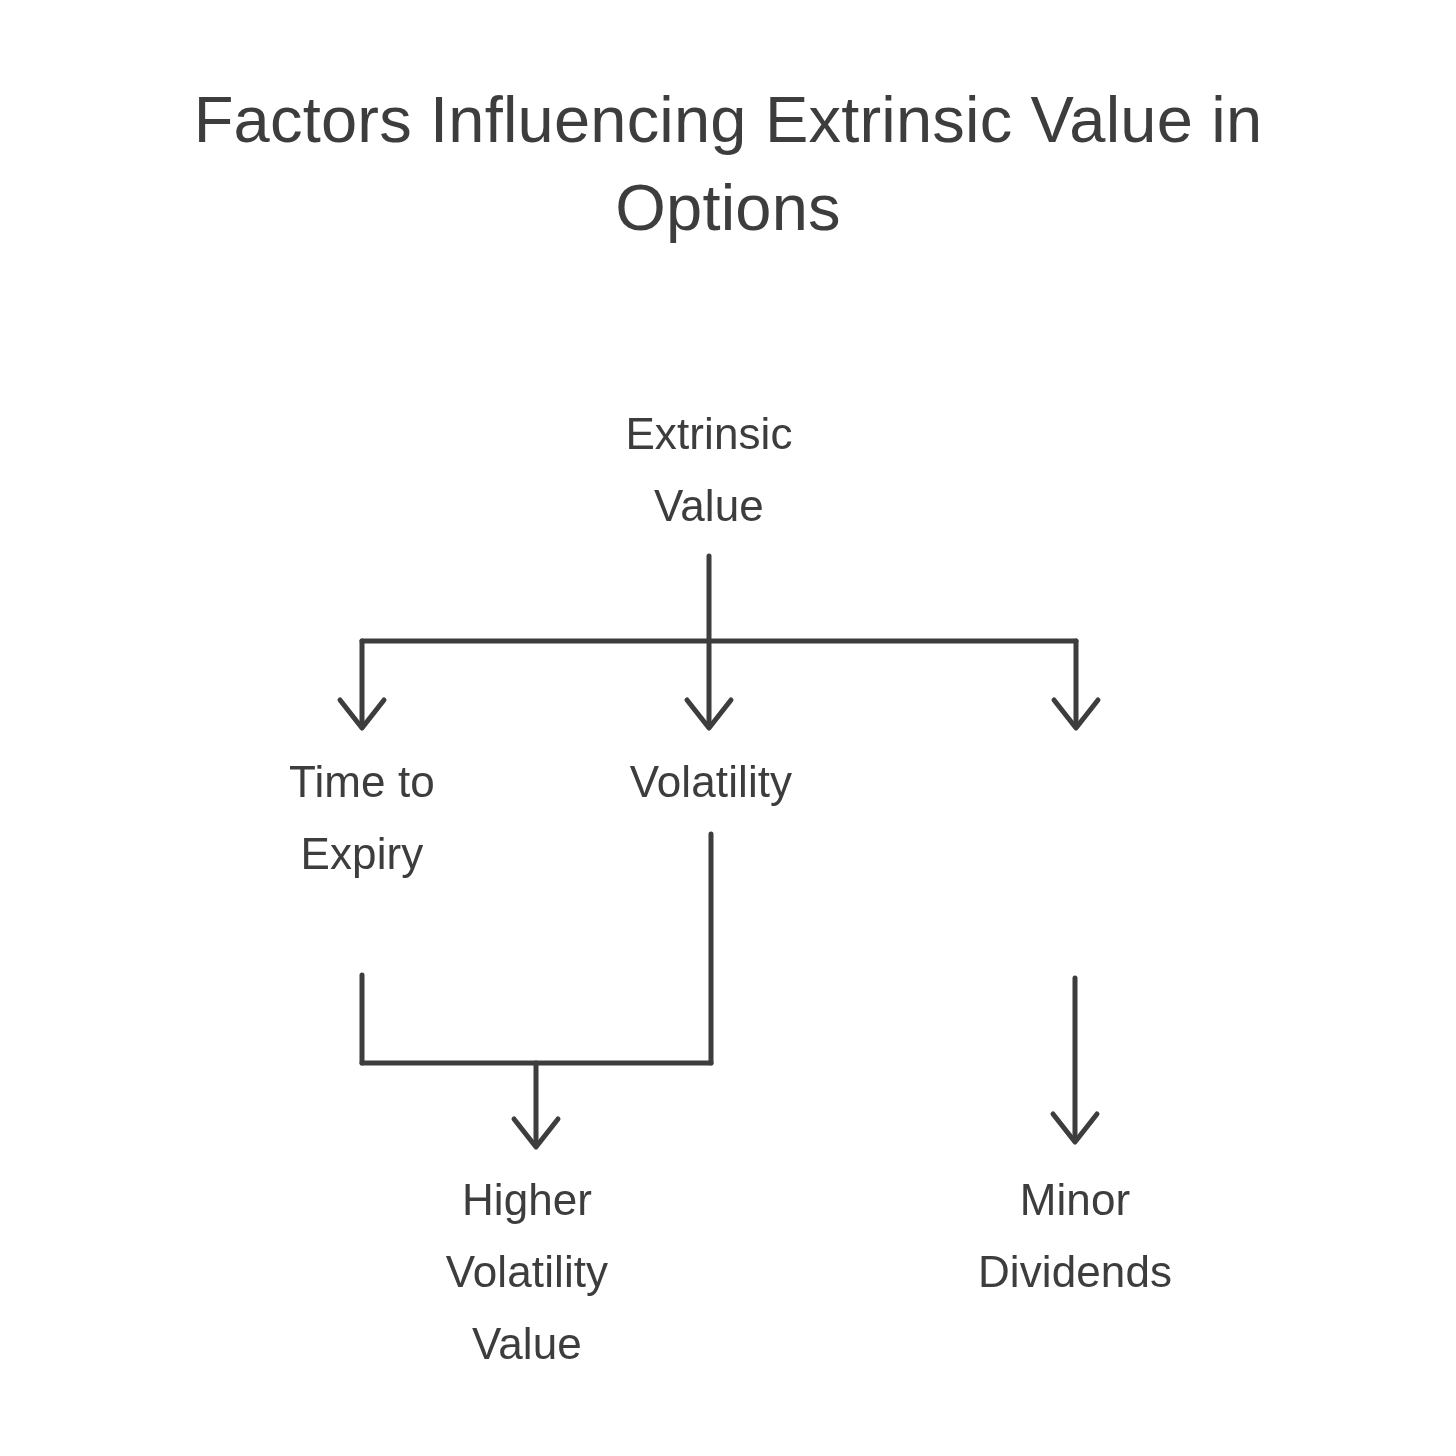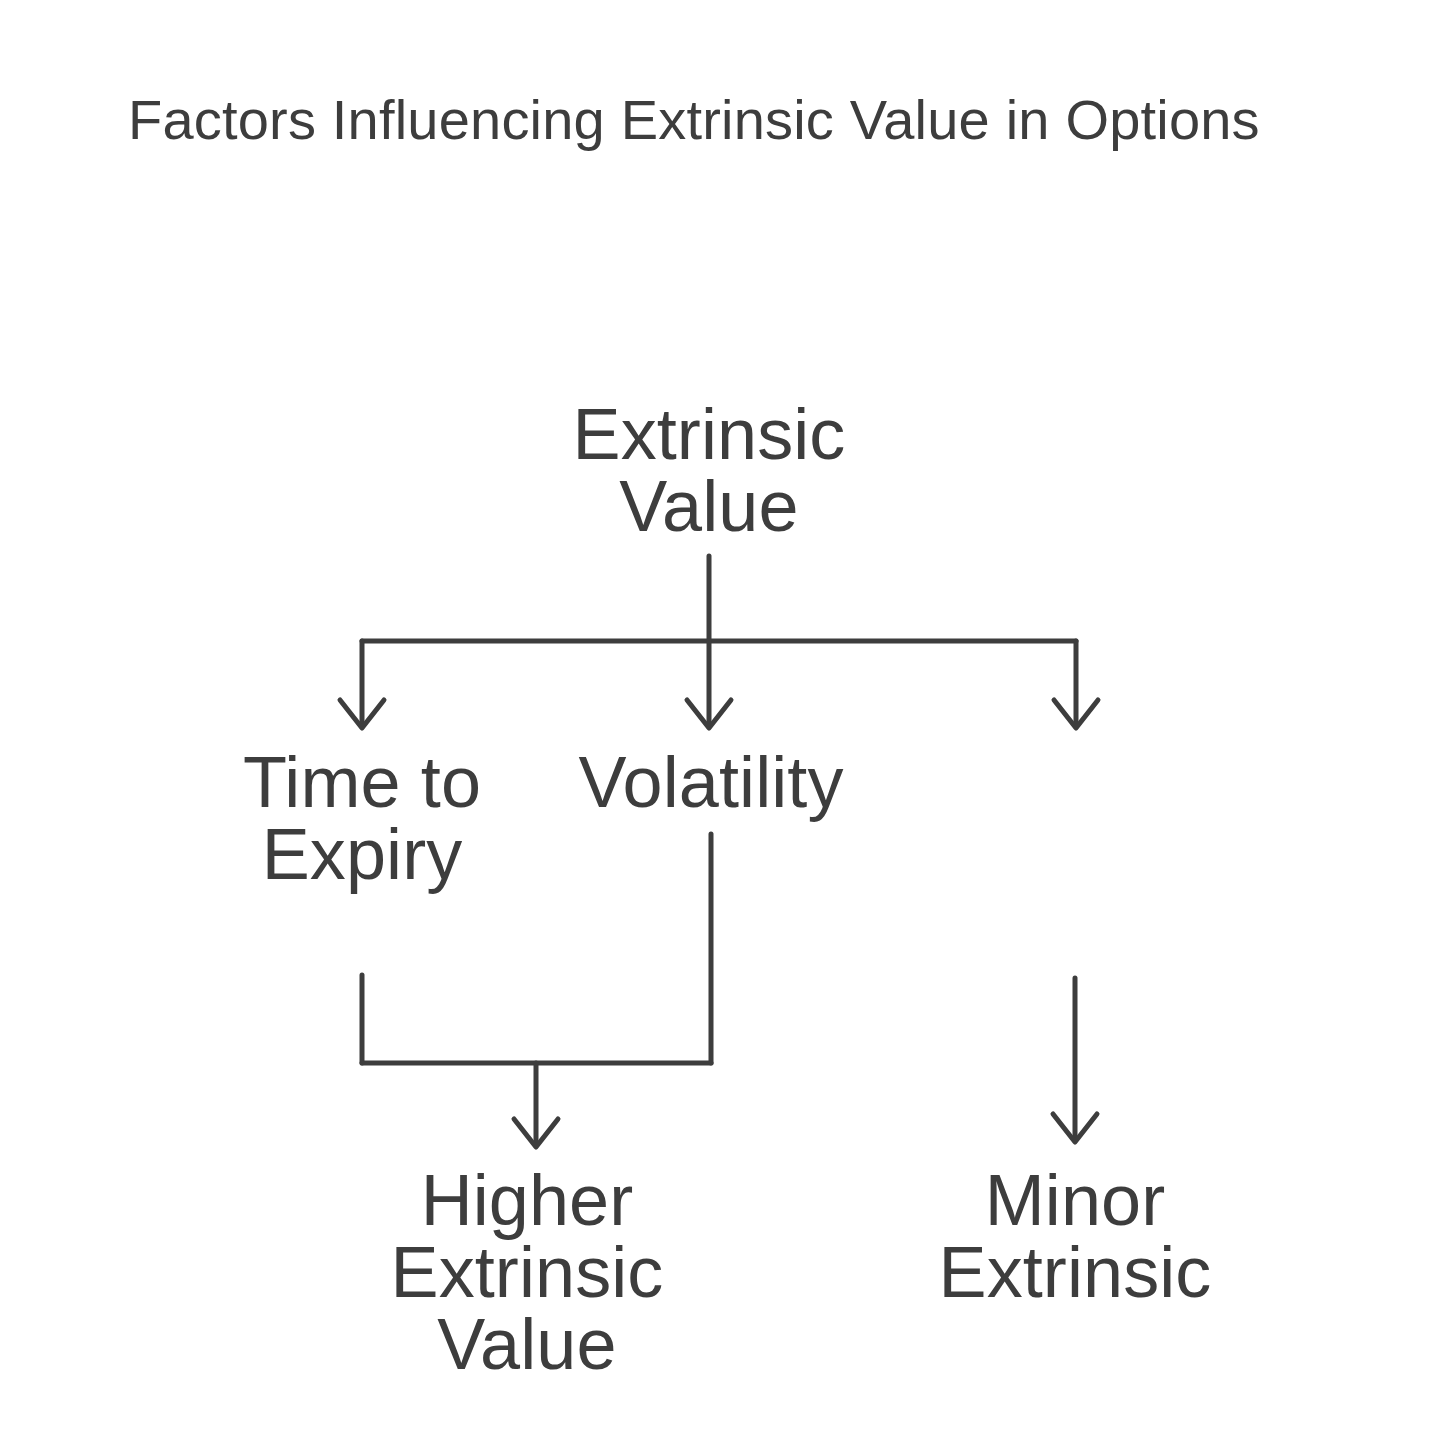--- a/index.html
+++ b/index.html
@@ -20,42 +20,43 @@
     background: #ffffff;
     overflow: hidden;
   }
 
   
   #title {
     position: absolute;
     left: 128px;
     top: 76px;
     width: 1200px;
-    font-size: 56px;
+    text-align: center;
+    font-size: 65px;
     line-height: 88px;
     font-weight: 400;
     color: #3d3d3d;
     letter-spacing: 0.2px;
     white-space: pre-line;
   }
 
   
   #connectors {
     position: absolute;
     left: 0;
     top: 0;
     width: 1456px;
     height: 1456px;
   }
 
   
   .node {
     position: absolute;
     text-align: center;
-    font-size: 72px;
+    font-size: 44px;
     line-height: 72px;
     font-weight: 400;
     color: #3d3d3d;
     white-space: pre-line;
     letter-spacing: 0.1px;
   }
 
   #node-root      { left: 509px;  top: 398px;  width: 400px; }
   #node-time      { left: 182px;  top: 746px;  width: 360px; }
   #node-vol       { left: 531px;  top: 746px;  width: 360px; }
@@ -103,19 +104,19 @@
   <div class="node" id="node-root">Extrinsic
 Value</div>
 
   <div class="node" id="node-vol">Volatility</div>
 
   <div class="node" id="node-time">Time to
 Expiry</div>
 
 
   <div class="node" id="node-higher">Higher
-Extrinsic
+Volatility
 Value</div>
 
   <div class="node" id="node-minor">Minor
-Extrinsic</div>
+Dividends</div>
 
 </div>
 
 </body></html>

